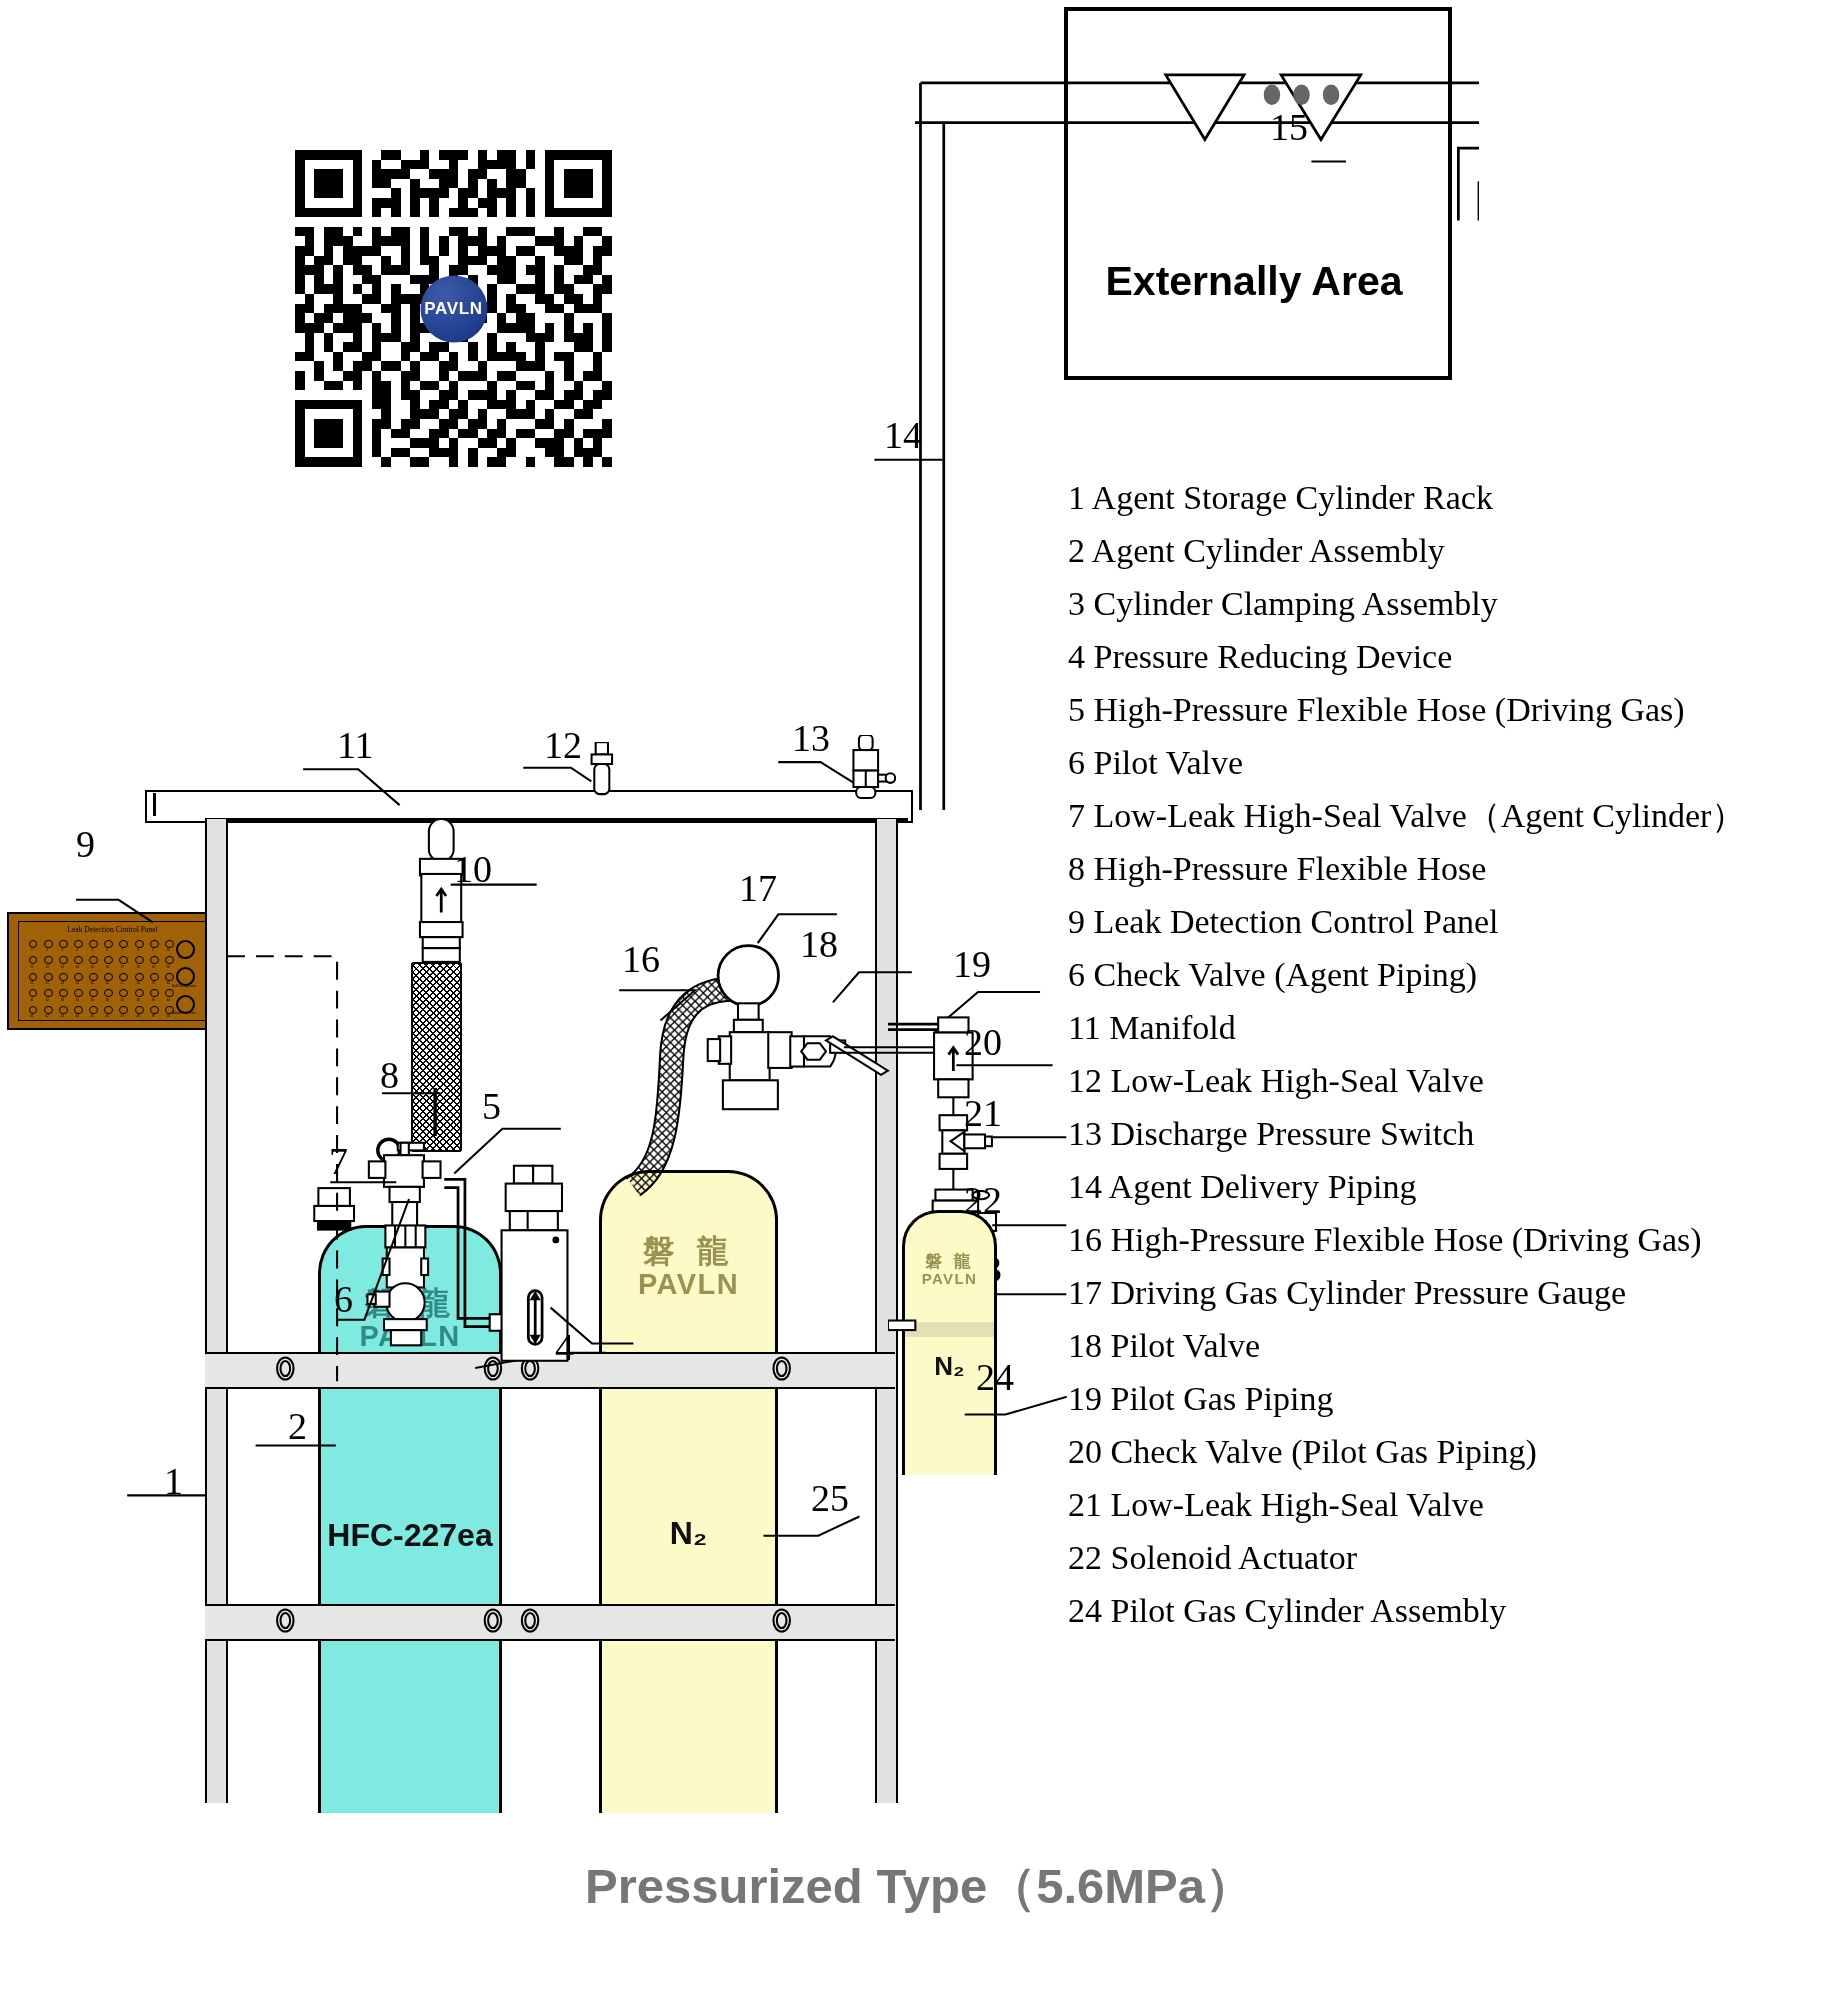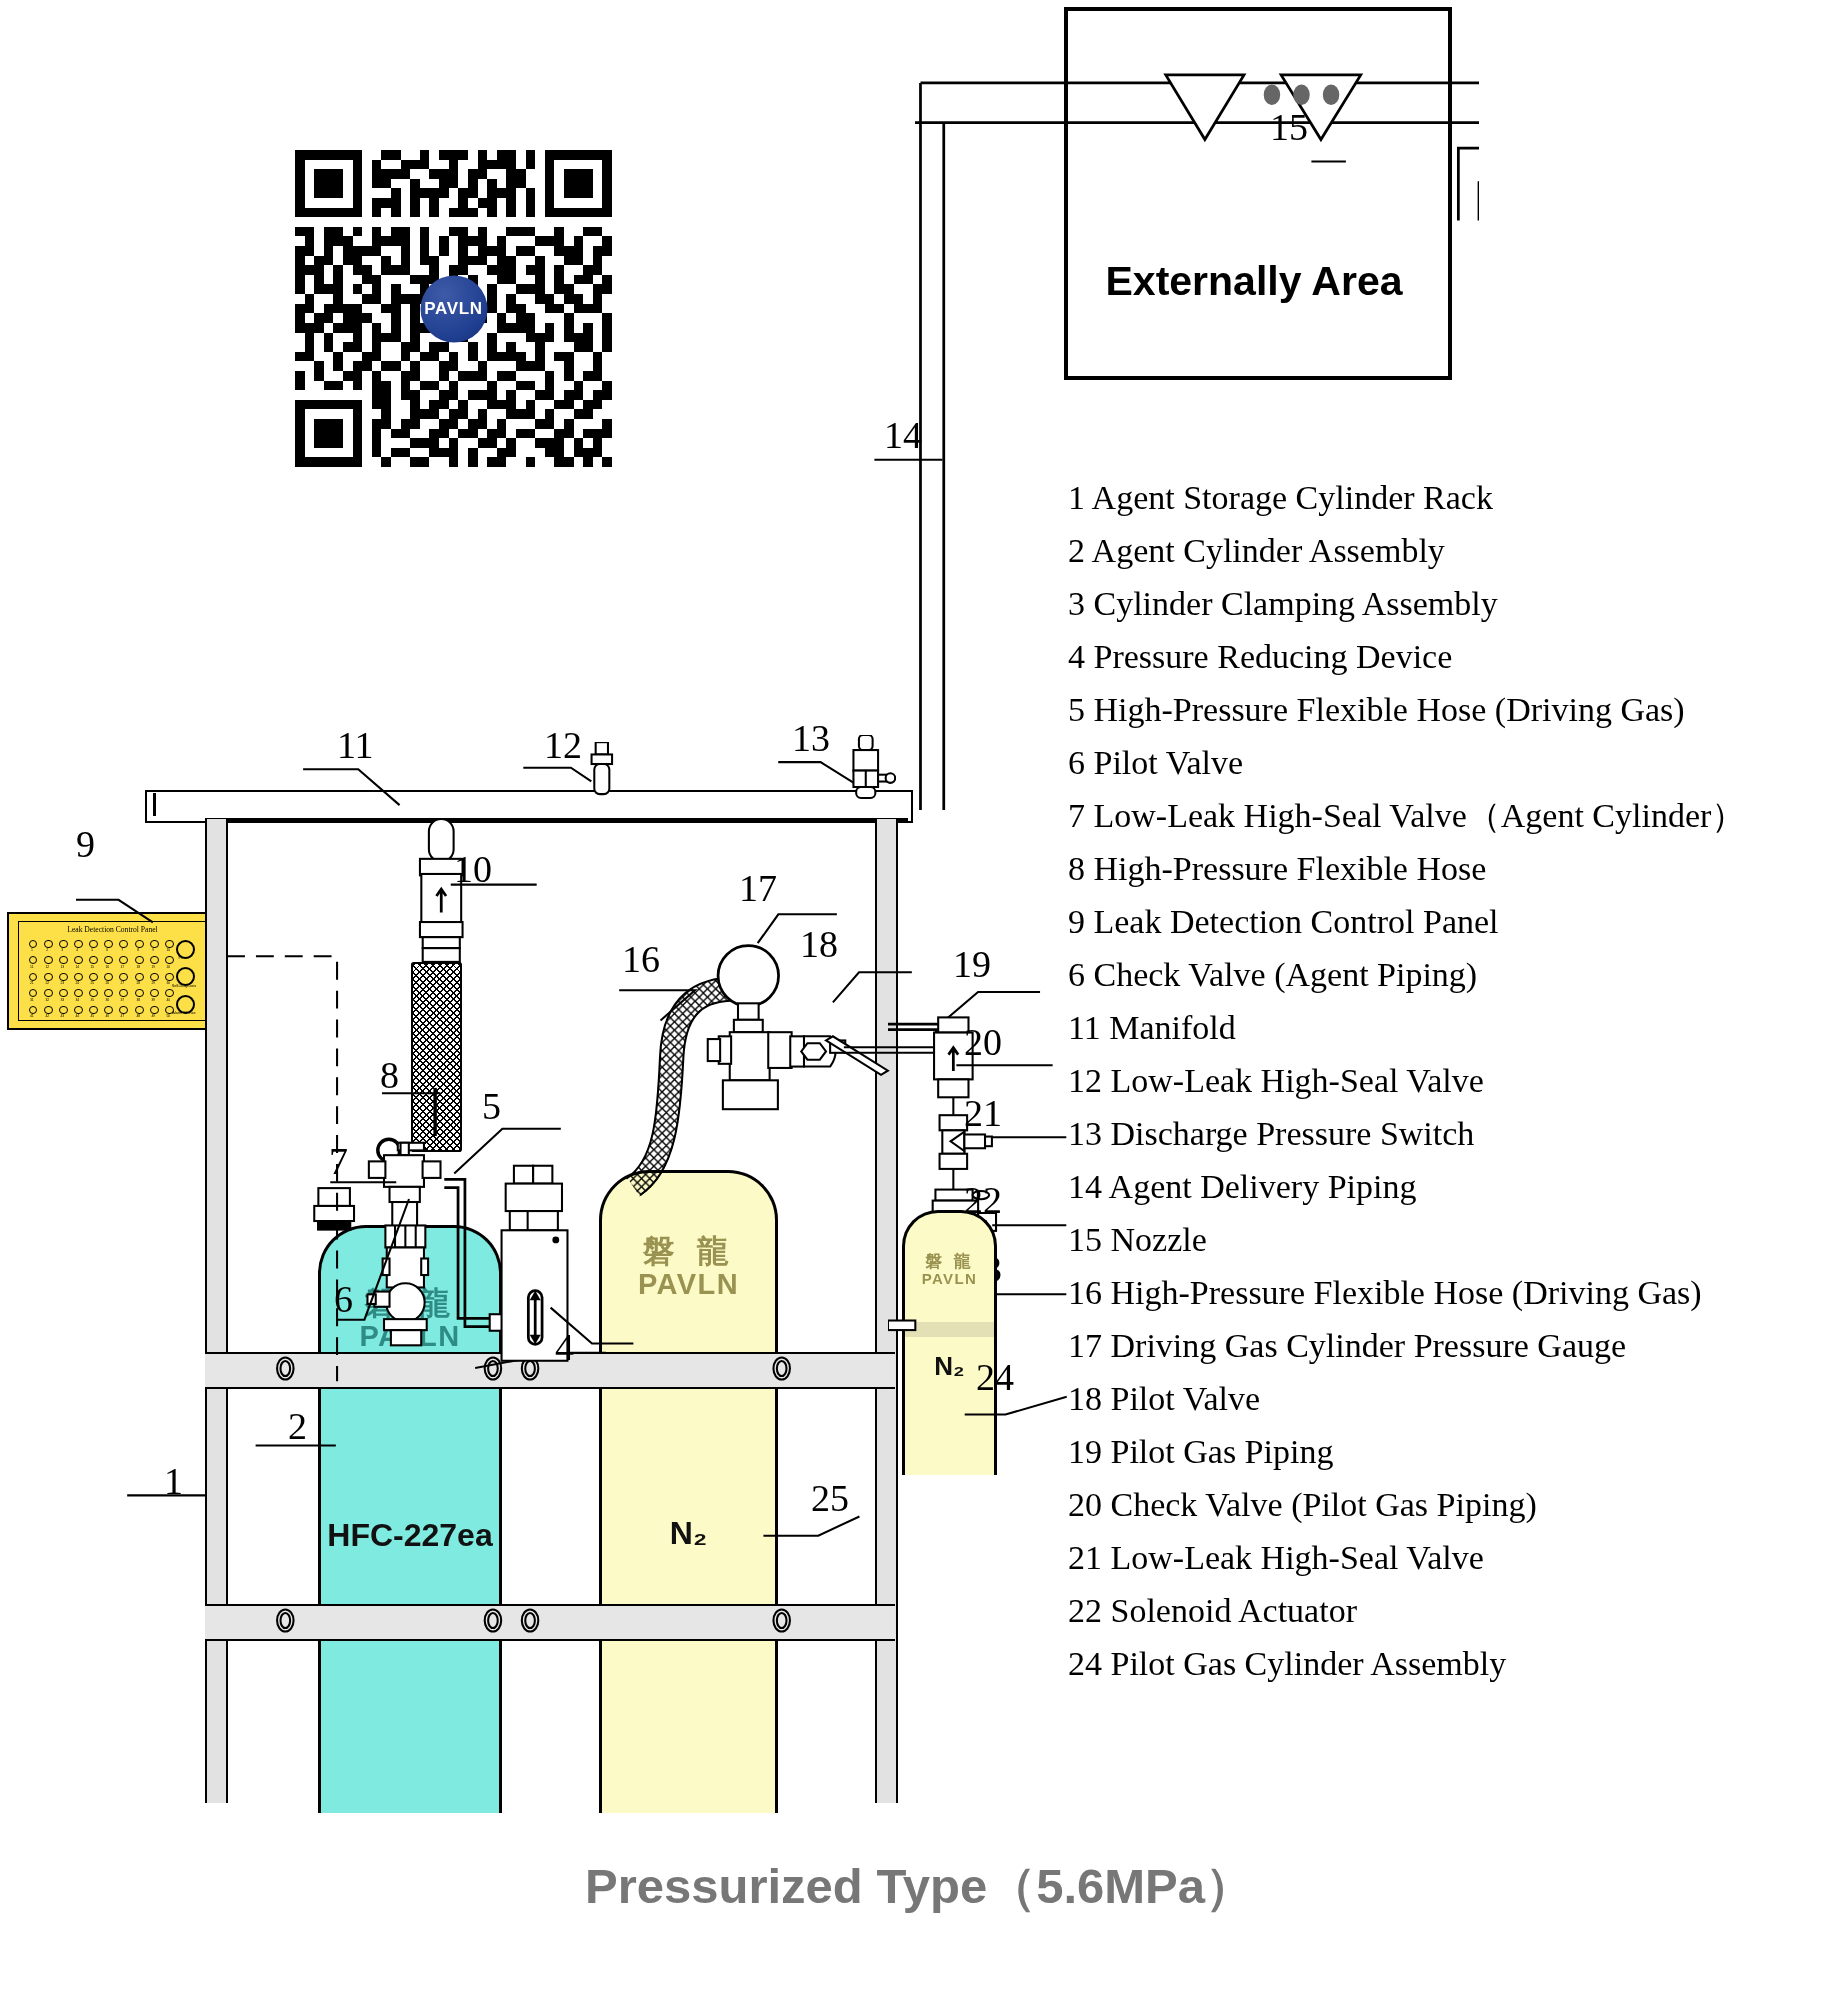--- a/index.html
+++ b/index.html
@@ -23,21 +23,21 @@
   .post{position:absolute;background:#e2e2e2;border-left:2.8px solid #000;border-right:2.8px solid #000;}
   .band{position:absolute;background:#e6e6e6;border-top:2.8px solid #000;border-bottom:2.8px solid #000;}
   .cyltxt{position:absolute;width:100%;text-align:center;
           font-family:"Liberation Sans",sans-serif;font-weight:bold;}
   .brand{position:absolute;width:100%;text-align:center;line-height:1.05;}
   .brandcn{font-family:"DejaVu Sans",sans-serif;font-weight:bold;}
   .branden{font-family:"Liberation Sans",sans-serif;font-weight:bold;letter-spacing:1.4px;}
   
   .num{position:absolute;font-family:"Liberation Serif",serif;font-size:38px;color:#000;}
   
-  #leakPanel{left:6.9px;top:912px;width:213px;height:114px;border:2.1px solid #000;background:#fde047;}
+  #leakPanel{left:6.9px;top:912px;width:213px;height:114px;border:2.1px solid #000;background:#a16207;}
   #leakInner{position:absolute;left:9.6px;top:6.9px;width:186px;height:98px;border:1.4px solid #000;}
   #leakTitle{position:absolute;width:100%;top:2.8px;text-align:center;font-size:7.6px;
              font-family:"Liberation Serif",serif;color:#000;}
   .led{position:absolute;width:6.2px;height:6.2px;border:1.4px solid #000;border-radius:50%;}
   .ledn{position:absolute;font-size:3.4px;color:#000;text-align:center;width:9.6px;
         font-family:"Liberation Sans",sans-serif;}
   .pbtn{position:absolute;width:15px;height:15px;border:2.8px solid #000;border-radius:50%;}
   .pbtnl{position:absolute;font-size:3.8px;color:#000;text-align:center;width:41px;
          font-family:"Liberation Sans",sans-serif;}
   
@@ -832,21 +832,20 @@
     <div class="li">5 High-Pressure Flexible Hose (Driving Gas)</div>
     <div class="li">6 Pilot Valve</div>
     <div class="li">7 Low-Leak High-Seal Valve（Agent Cylinder）</div>
     <div class="li">8 High-Pressure Flexible Hose</div>
     <div class="li">9 Leak Detection Control Panel</div>
     <div class="li">6 Check Valve (Agent Piping)</div>
     <div class="li">11 Manifold</div>
     <div class="li">12 Low-Leak High-Seal Valve</div>
     <div class="li">13 Discharge Pressure Switch</div>
     <div class="li">14 Agent Delivery Piping</div>
-    <div class="li">15 Nozzle</div>
     <div class="li">16 High-Pressure Flexible Hose (Driving Gas)</div>
     <div class="li">17 Driving Gas Cylinder Pressure Gauge</div>
     <div class="li">18 Pilot Valve</div>
     <div class="li">19 Pilot Gas Piping</div>
     <div class="li">20 Check Valve (Pilot Gas Piping)</div>
     <div class="li">21 Low-Leak High-Seal Valve</div>
     <div class="li">22 Solenoid Actuator</div>
     <div class="li">24 Pilot Gas Cylinder Assembly</div>
   </div>
 

